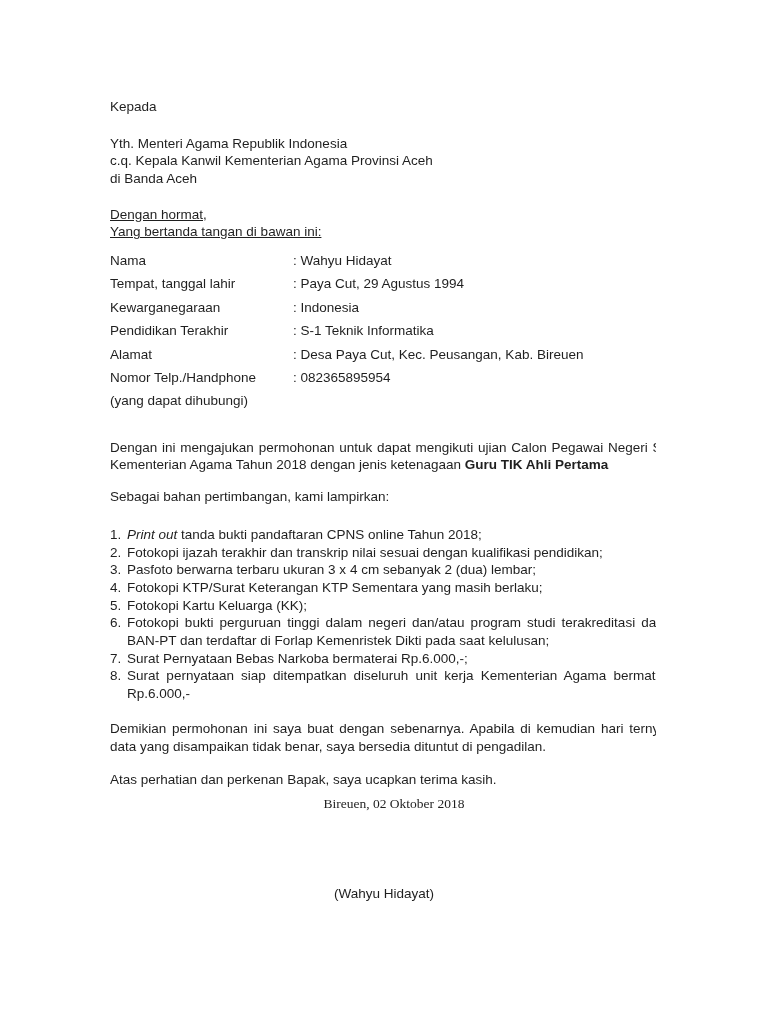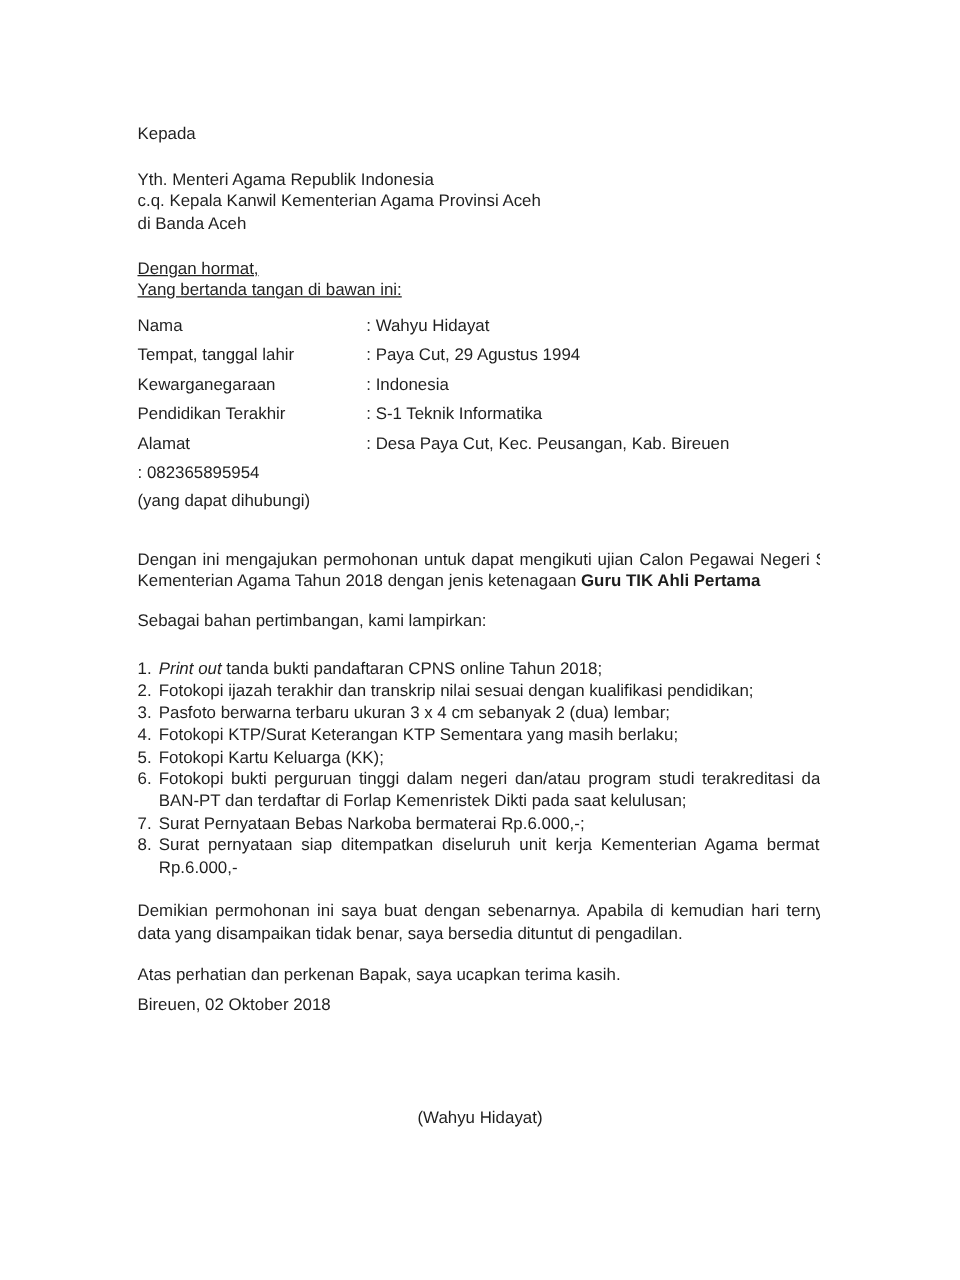--- a/index.html
+++ b/index.html
@@ -53,21 +53,21 @@
   }
   ol.attachments li .num {
     position: absolute;
     left: 0;
     top: 0;
   }
   ol.attachments li em { font-style: italic; margin-top: 44px; }
 
   .closing  { margin-bottom: 16px; }
   .thanks   { margin-bottom: 6px; }
-  .date-line { text-align: left; }
+  .date-line { text-align: center; font-family: Liberation Serif, serif; }
   .signature {
     margin-top: 72px;
     text-align: center;
     padding-right: 20px;
   }
 </style>
 </head>
 <body>
 
 <div class="page">
@@ -101,20 +101,21 @@
         </div>
         <div class="row">
           <span class="label">Pendidikan Terakhir</span>
           <span class="value">: S-1 Teknik Informatika</span>
         </div>
         <div class="row">
           <span class="label">Alamat</span>
           <span class="value">: Desa Paya Cut, Kec. Peusangan, Kab. Bireuen</span>
         </div>
         <div class="row">
+          <span class="label">Nomor Telp./Handphone</span>
           <span class="value">: 082365895954</span>
         </div>
         <div class="row">
           <span class="label">(yang dapat dihubungi)</span>
         </div>
       </div>
 
     <p class="application justify"><span>Dengan ini mengajukan permohonan untuk dapat mengikuti ujian Calon Pegawai Negeri Sipil Kementerian Agama Tahun 2018 dengan jenis ketenagaan </span><strong>Guru TIK Ahli Pertama</strong></p>
 
     <p class="attachments-intro">Sebagai bahan pertimbangan, kami lampirkan:</p>

